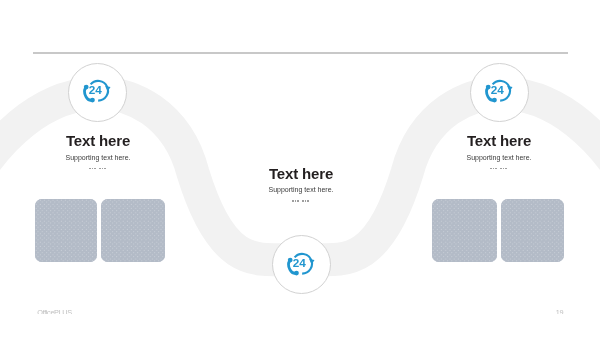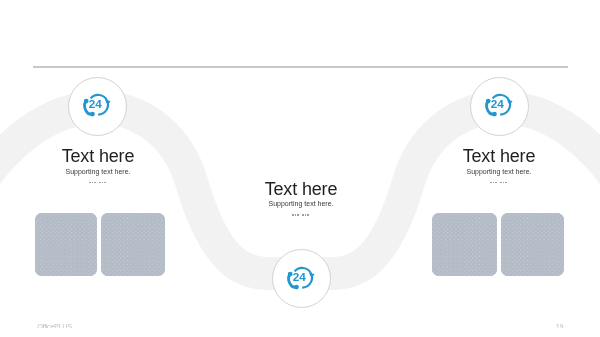--- a/index.html
+++ b/index.html
@@ -1,27 +1,27 @@
 <!DOCTYPE html>
 <html><head>
 <meta charset="utf-8">
 <title>Slide</title>
 <style>
   html,body{margin:0;padding:0;}
   body{width:600px;height:337px;background:#ffffff;overflow:hidden;
        font-family:"Liberation Sans",sans-serif;position:relative;}
-  .slide{position:absolute;left:0;top:16px;width:600px;height:312px;background:#fff;overflow:hidden;}
+  .slide{position:absolute;left:0;top:2px;width:600px;height:312px;background:#fff;overflow:hidden;}
   .wave{position:absolute;left:0;top:0;width:600px;height:337px;}
   .topline{position:absolute;left:33px;top:49.8px;width:534.5px;height:2.1px;background:#c8c8c8;}
 
   .badge{position:absolute;width:59px;height:59px;border-radius:50%;background:#ffffff;
          border:1.4px solid #d2d2d2;box-sizing:border-box;}
   .badge svg{position:absolute;left:50%;top:50%;width:28.2px;height:24.7px;margin-left:-14.5px;margin-top:-12.9px;overflow:visible;font-family:"Liberation Sans",sans-serif;}
 
-  .title{position:absolute;text-align:center;font-size:18px;font-weight:normal;color:#231f20;
+  .title{position:absolute;text-align:center;font-size:15px;font-weight:bold;color:#231f20;
          letter-spacing:-0.15px;line-height:1;white-space:nowrap;}
   .sub{position:absolute;text-align:center;font-size:7px;color:#3a3a3a;line-height:1;white-space:nowrap;}
    .dots{position:absolute;display:flex;justify-content:center;align-items:center;height:2px;}
   .dots .dash{width:1.6px;height:1.6px;background:#9e9e9e;margin-right:1.0px;}
   .dots .gap{width:2.2px;height:1px;}
 
   .box{position:absolute;border-radius:7px;background-color:#b3bbc7;overflow:hidden;}
   .box svg{display:block;width:100%;height:100%;}
   .foot{position:absolute;font-size:7.3px;color:#c0c0c0;line-height:1;white-space:nowrap;letter-spacing:-0.35px;}
 </style>

